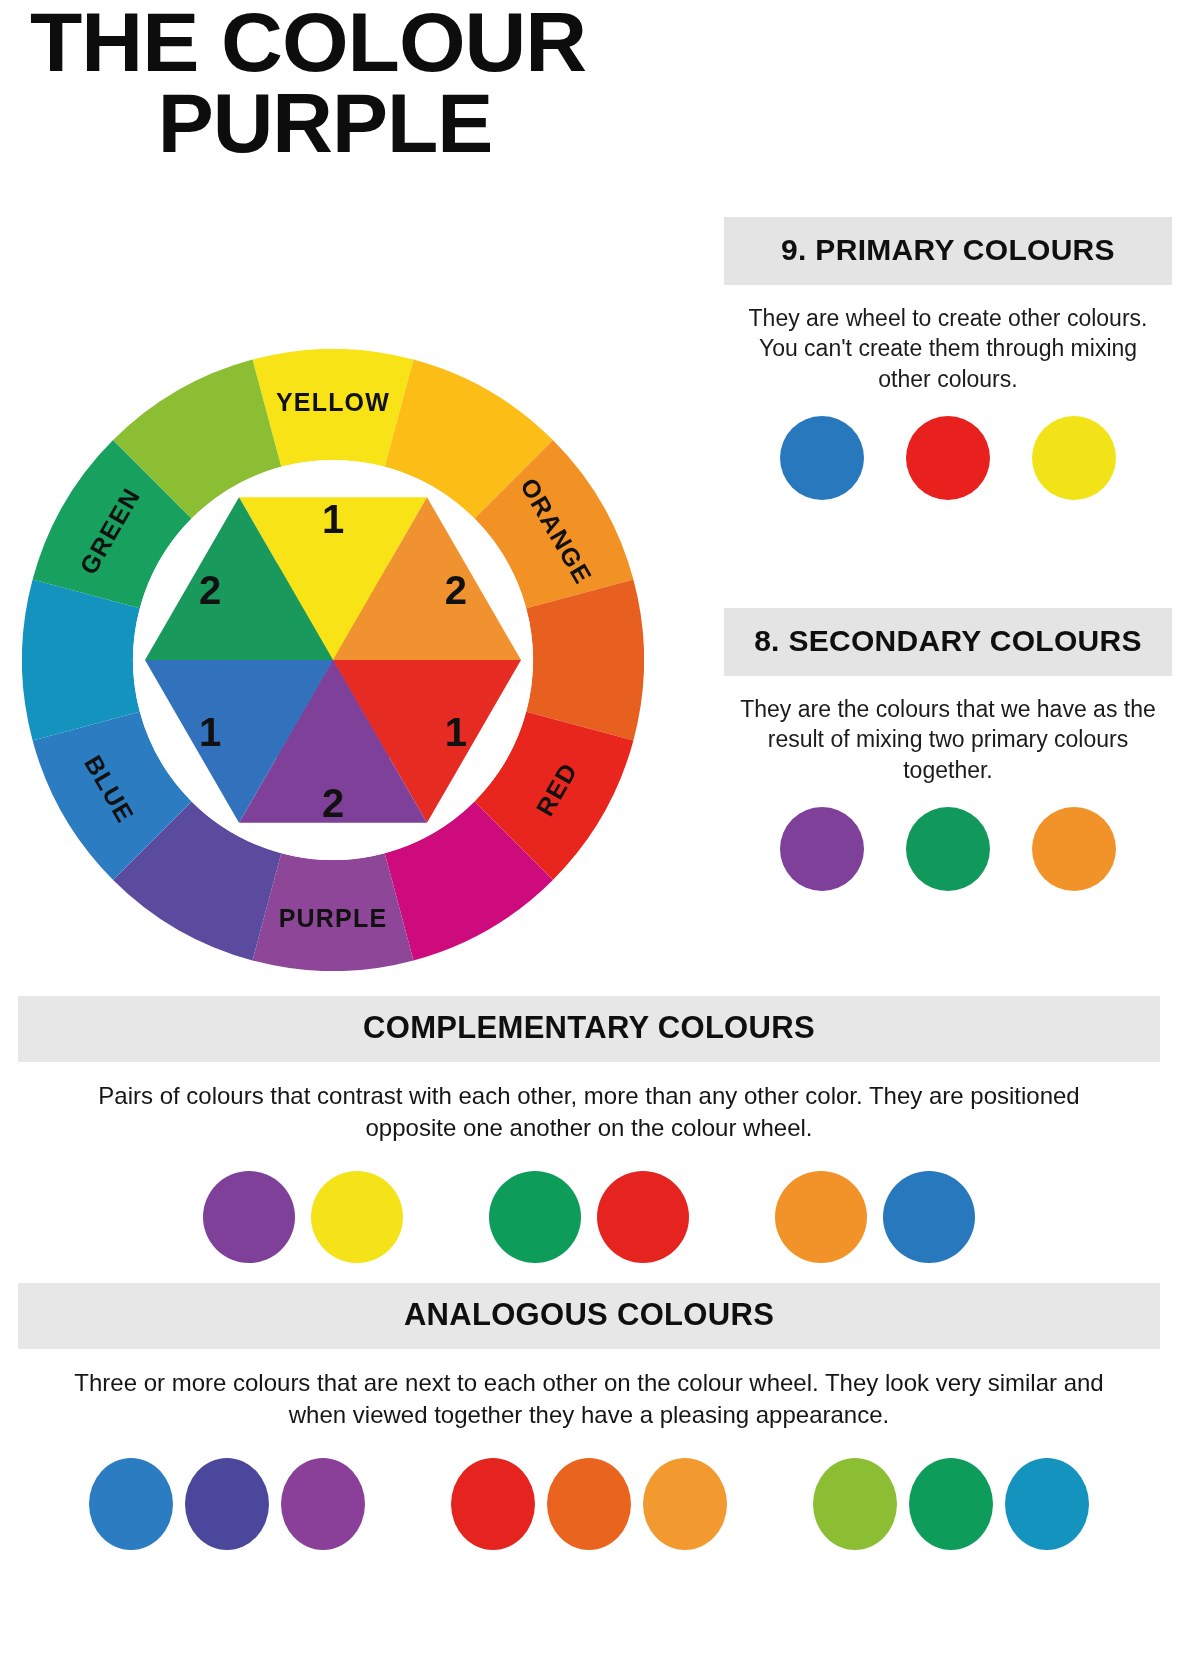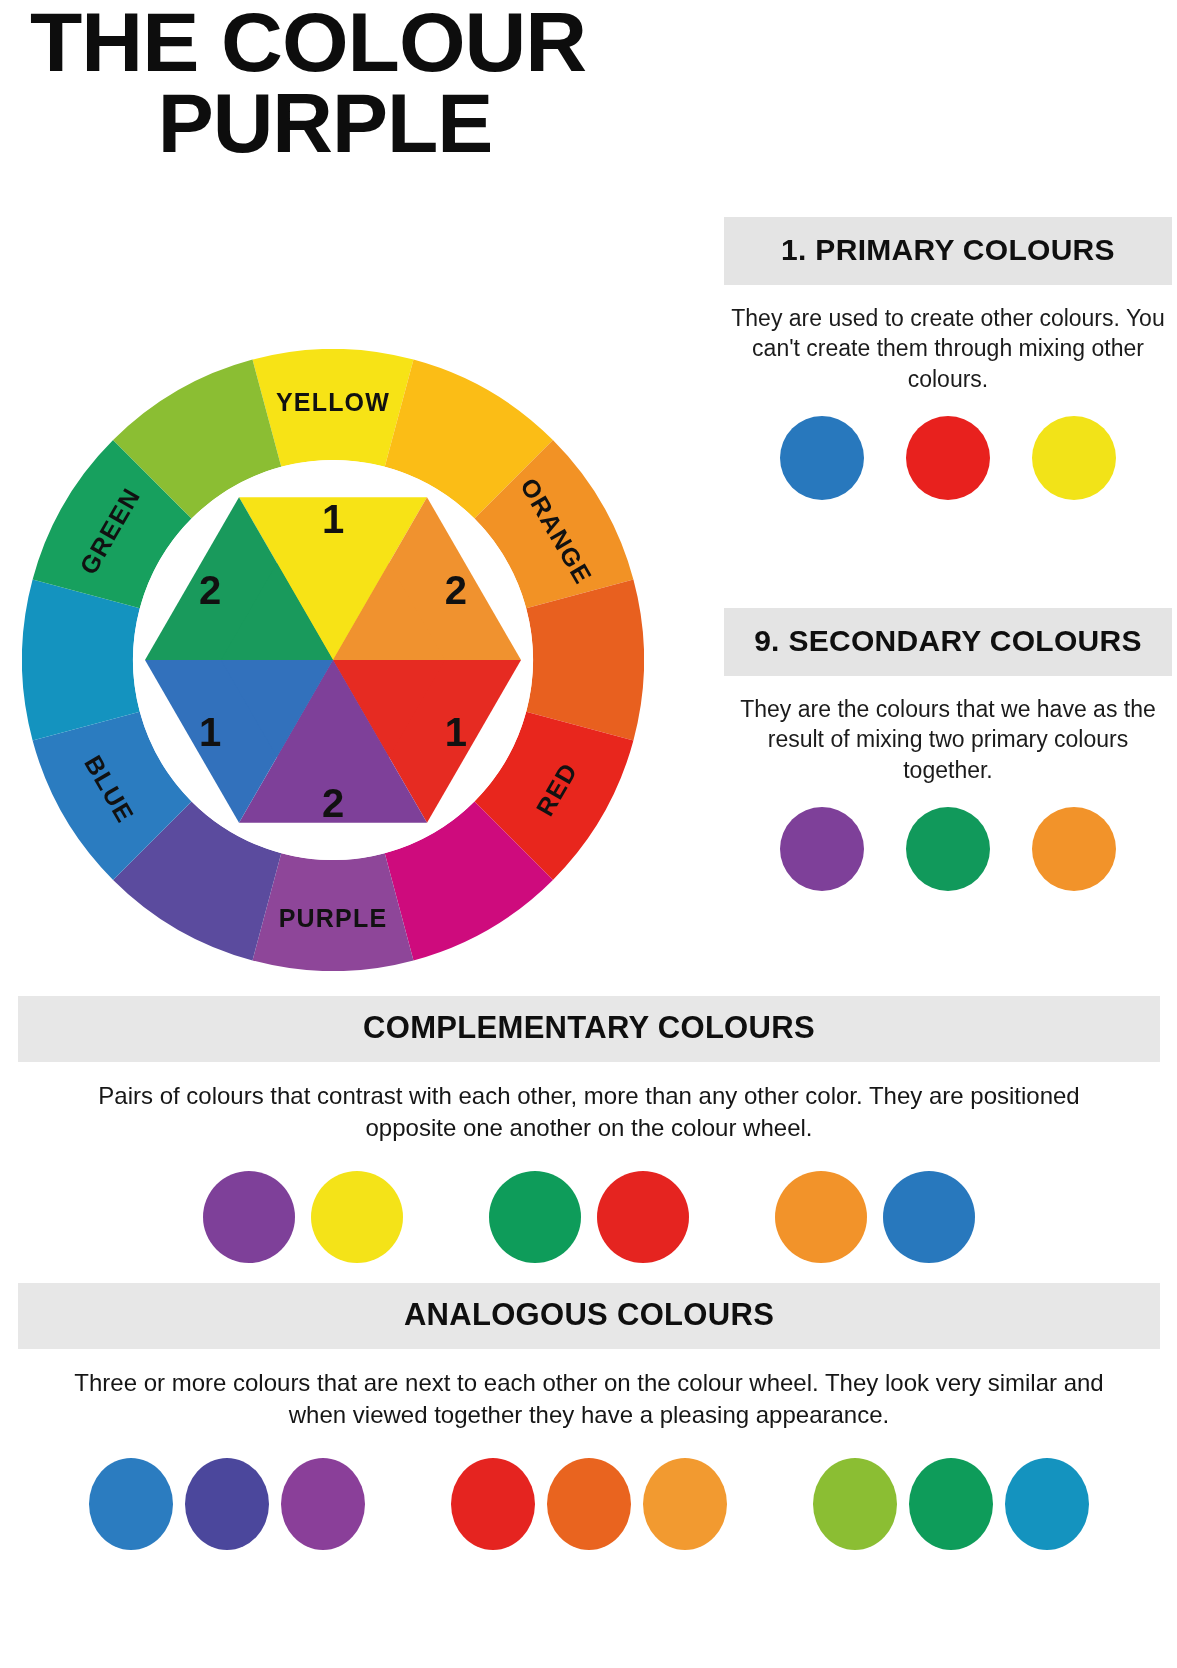--- a/index.html
+++ b/index.html
@@ -172,33 +172,33 @@
           <text x="433.97560733739033" y="397" text-anchor="middle" class="wedge-num">1</text>
           <text x="311" y="468" text-anchor="middle" class="wedge-num">2</text>
           <text x="188.0243926626097" y="397" text-anchor="middle" class="wedge-num">1</text>
           <text x="188.02439266260973" y="255" text-anchor="middle" class="wedge-num">2</text>
         </g>
     </svg>
   </div>
 
   <div class="panel" style="top:217px;">
     <div class="panel-head">
-      <div class="h">1. PRIMARY COLOURS</div>
-    </div>
-    <div class="panel-body">They are used to create other colours. You can't create them through mixing other colours.</div>
+      <div class="h">9. PRIMARY COLOURS</div>
+    </div>
+    <div class="panel-body">They are wheel to create other colours. You can't create them through mixing other colours.</div>
     <div class="swatch-row" id="primary-swatches">
         <div class="dot" style="background: rgb(40, 120, 189);"></div>
         <div class="dot" style="background: rgb(232, 33, 30);"></div>
         <div class="dot" style="background: rgb(242, 227, 24);"></div>
       </div>
   </div>
 
   <div class="panel" style="top:608px;">
     <div class="panel-head">
-      <div class="h">9. SECONDARY COLOURS</div>
+      <div class="h">8. SECONDARY COLOURS</div>
     </div>
     <div class="panel-body">They are the colours that we have as the result of mixing two primary colours together.</div>
     <div class="swatch-row" id="secondary-swatches">
         <div class="dot" style="background: rgb(126, 64, 153);"></div>
         <div class="dot" style="background: rgb(17, 153, 91);"></div>
         <div class="dot" style="background: rgb(242, 147, 42);"></div>
       </div>
   </div>
 
   <div class="wide" style="top:1283px;">

